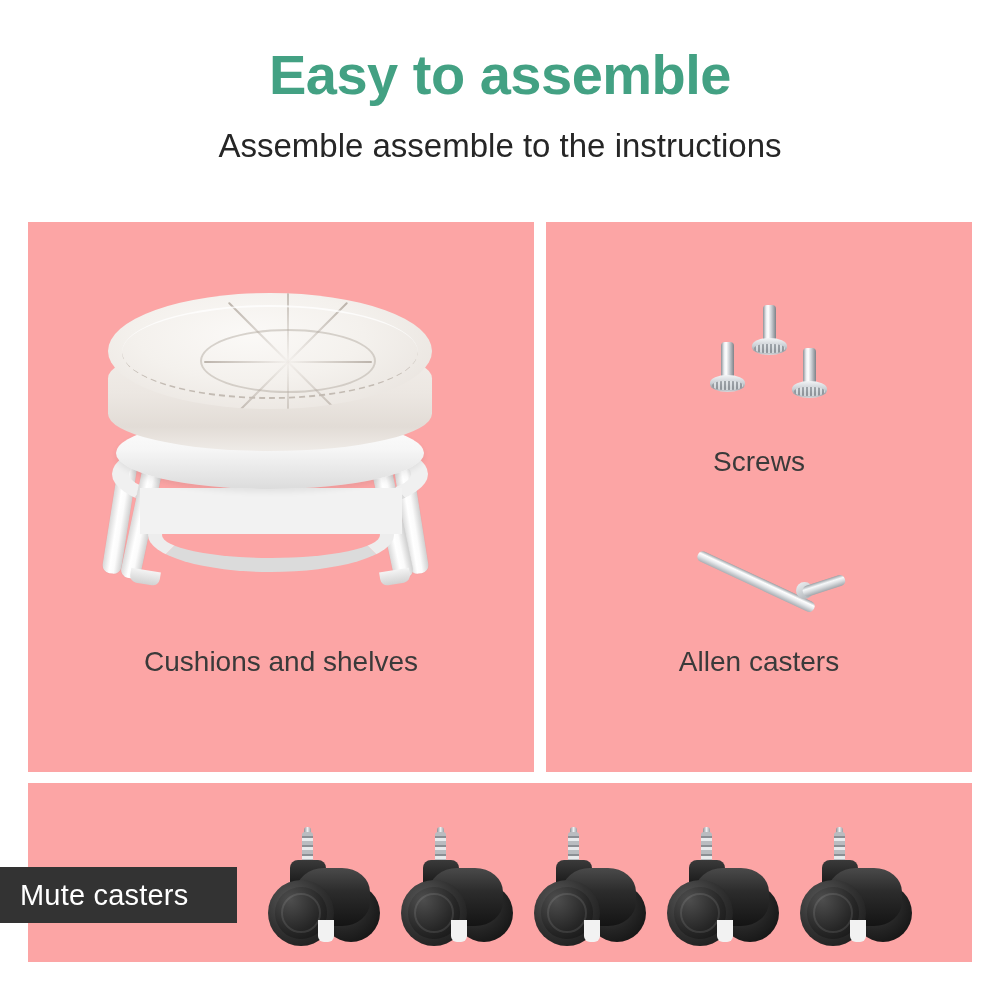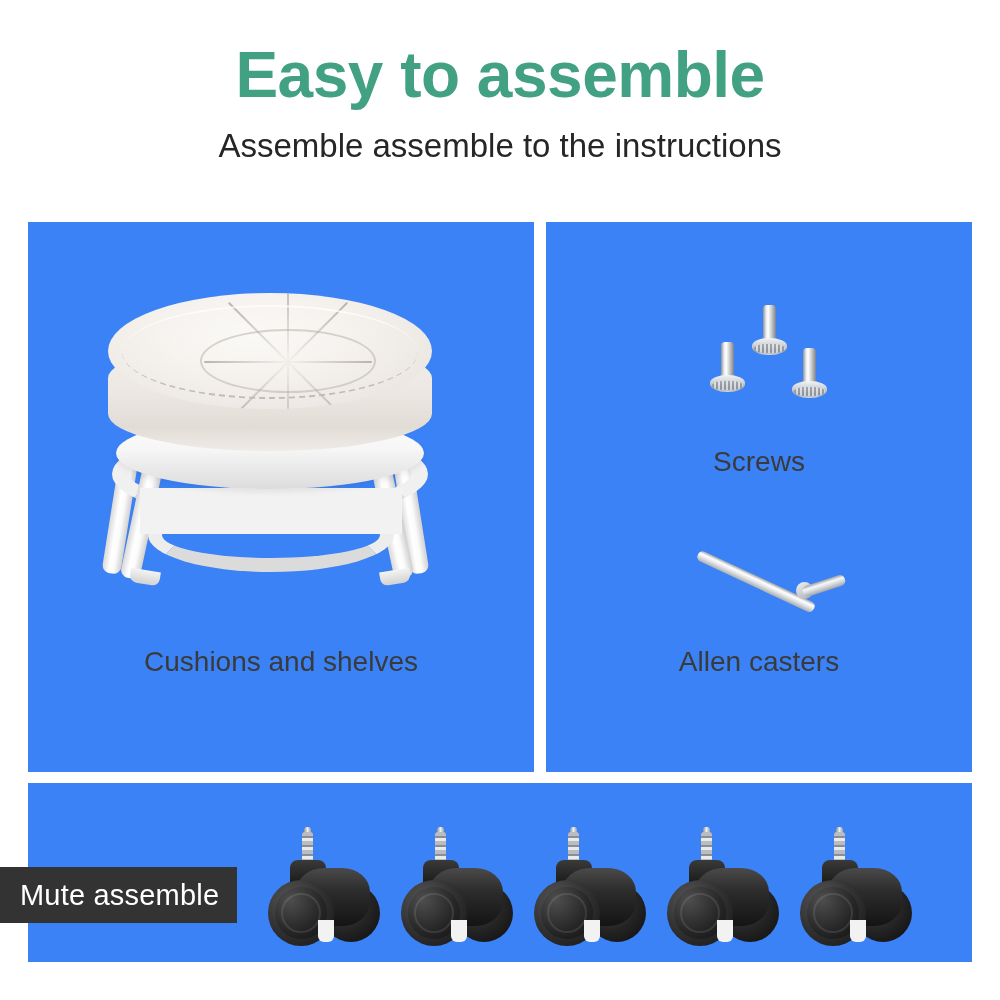--- a/index.html
+++ b/index.html
@@ -23,21 +23,21 @@
     top: 0;
     width: 1000px;
     height: 200px;
     text-align: center;
   }
   .title {
     position: absolute;
     left: 0;
     top: 44px;
     width: 1000px;
-    font-size: 64px;
+    font-size: 56px;
     font-weight: bold;
     color: #43a183;
     letter-spacing: -0.5px;
     line-height: 62px;
     white-space: nowrap;
   }
   .subtitle {
     position: absolute;
     left: 0;
     top: 126px;
@@ -45,21 +45,21 @@
     font-size: 33px;
     font-weight: normal;
     color: #262626;
     line-height: 40px;
     white-space: nowrap;
   }
 
   
   .panel {
     position: absolute;
-    background: #3b82f6;
+    background: #fca5a5;
   }
   #panel-cushion { left: 28px;  top: 222px; width: 506px; height: 550px; }
   #panel-parts   { left: 546px; top: 222px; width: 426px; height: 550px; }
   #panel-casters { left: 28px;  top: 783px; width: 944px; height: 179px; }
 
   .panel-caption {
     position: absolute;
     width: 100%;
     text-align: center;
     font-size: 28px;
@@ -421,13 +421,13 @@
 <div class="caster" style="left:794px; top:832px;">
   <div class="stem-tip"></div>
   <div class="stem"></div>
   <div class="yoke"></div>
   <div class="wheel-back"></div>
   <div class="hub"></div>
   <div class="wheel-front"></div>
   <div class="gap"></div>
 </div>
 
-<div id="mute-badge">Mute assemble</div>
+<div id="mute-badge">Mute casters</div>
 
 </body></html>

